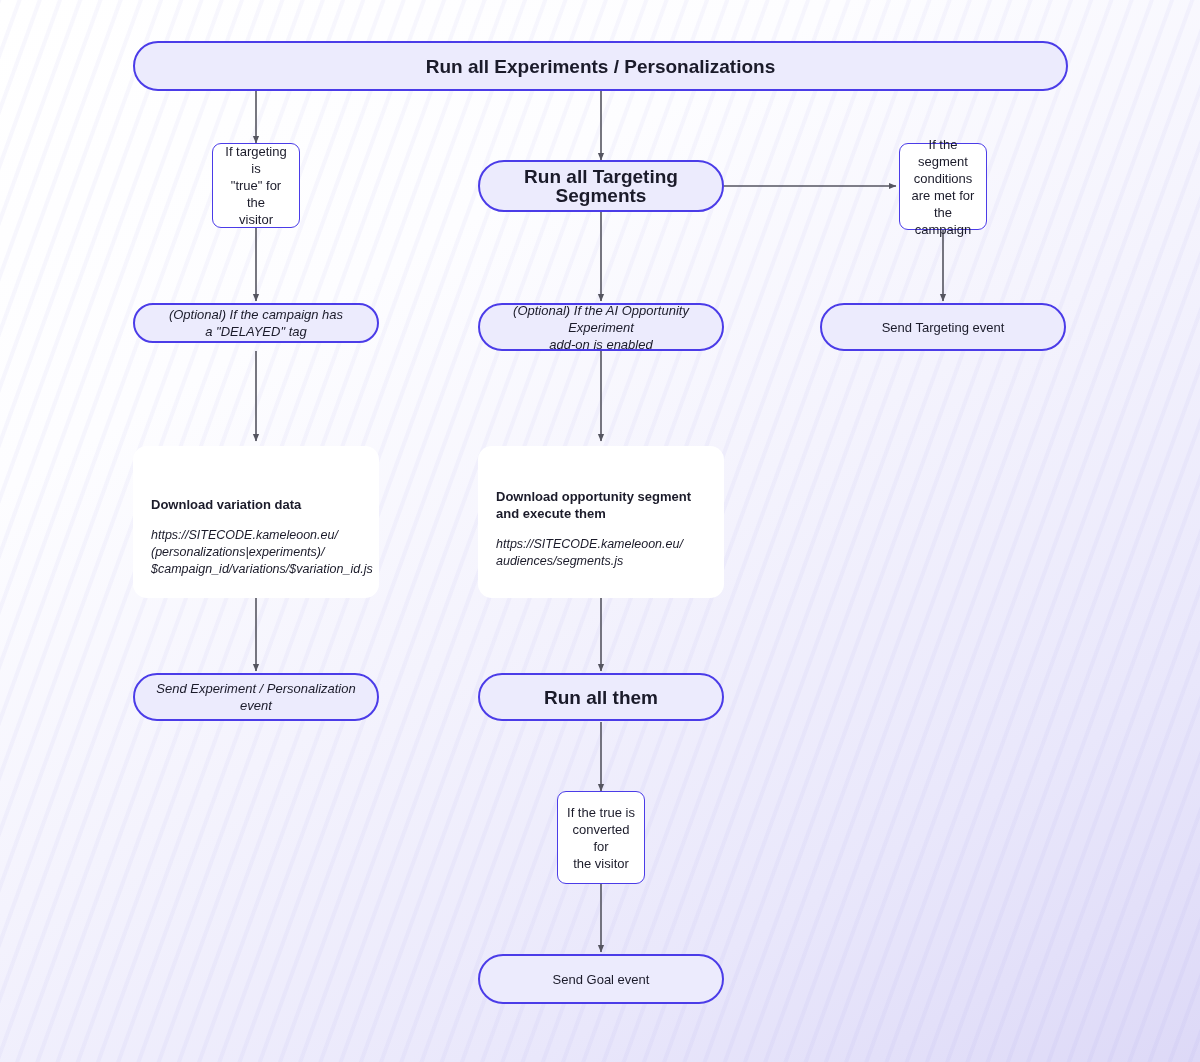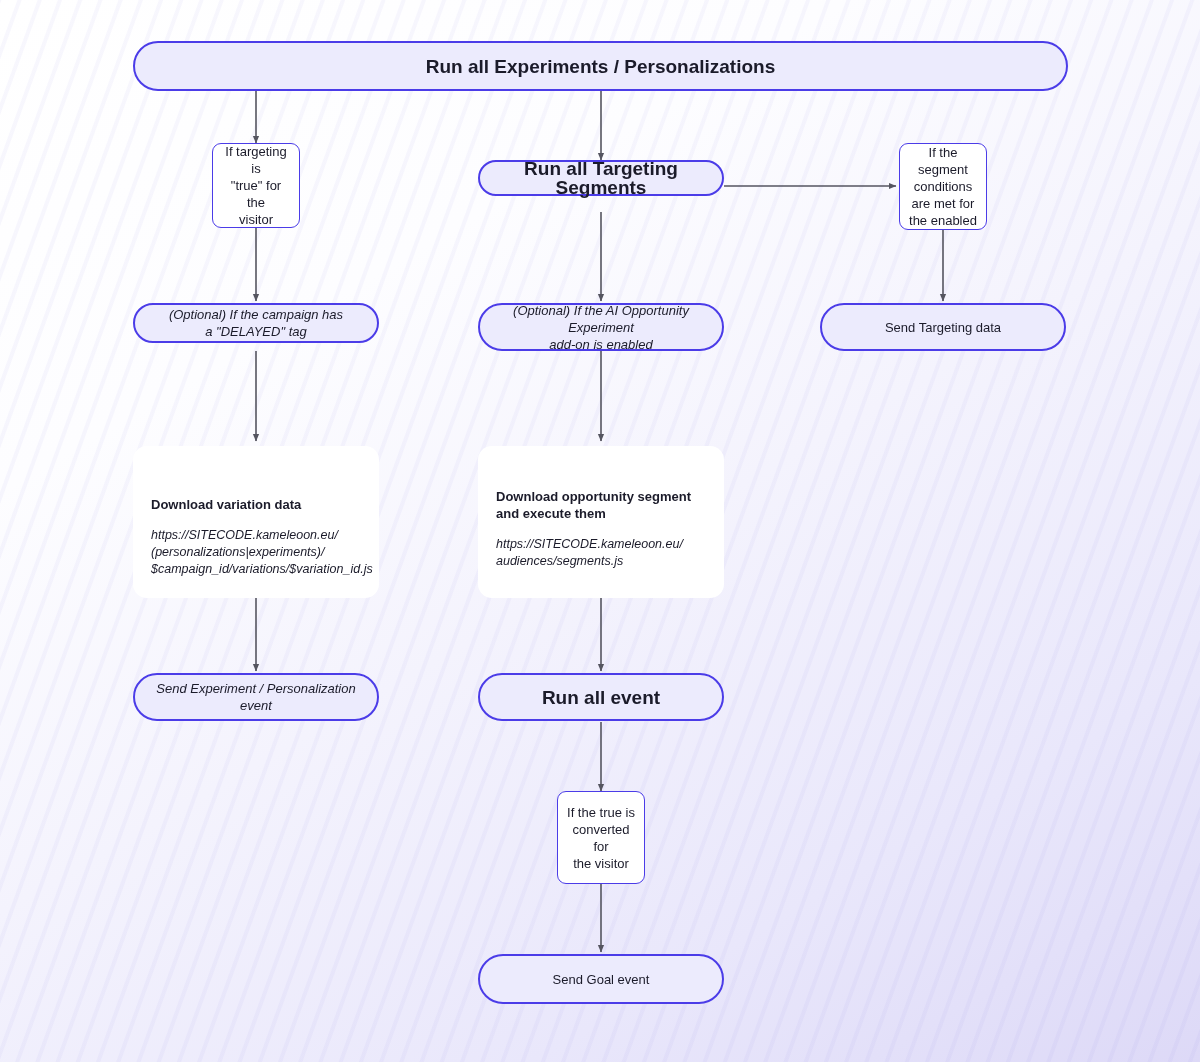--- a/index.html
+++ b/index.html
@@ -146,65 +146,65 @@
   <div class="node pill bold" style="left:133px; top:41px; width:935px; height:50px;">
     <span class="label">Run all Experiments / Personalizations</span>
   </div>
 
   <div class="node decision" style="left:212px; top:143px; width:88px; height:85px;">
     <span class="label" style="white-space:pre-line;">If targeting is
 "true" for the
 visitor</span>
   </div>
 
-  <div class="node pill bold" style="left:478px; top:160px; width:246px; height:36px;">
+  <div class="node pill bold" style="left:478px; top:160px; width:246px; height:52px;">
     <span class="label" style="white-space:pre-line;">Run all Targeting
 Segments</span>
   </div>
 
   <div class="node decision" style="left:899px; top:143px; width:88px; height:87px;">
     <span class="label" style="white-space:pre-line;">If the segment
 conditions
 are met for
-the enabled</span>
+the campaign</span>
   </div>
 
   <div class="node pill italic" style="left:133px; top:303px; width:246px; height:40px;">
     <span class="label" style="white-space:pre-line;">(Optional) If the campaign has
 a "DELAYED" tag</span>
   </div>
 
   <div class="node pill italic" style="left:478px; top:303px; width:246px; height:48px;">
     <span class="label" style="white-space:pre-line;">(Optional) If the AI Opportunity Experiment
 add-on is enabled</span>
   </div>
 
   <div class="node pill" style="left:820px; top:303px; width:246px; height:48px;">
-    <span class="label">Send Targeting data</span>
+    <span class="label">Send Targeting event</span>
   </div>
 
   <div class="node doc" style="left:133px; top:446px; width:246px; height:152px;">
     <p class="doc-title">Download variation data</p>
     <p class="doc-url">https://SITECODE.kameleoon.eu/
 (personalizations|experiments)/
 $campaign_id/variations/$variation_id.js</p>
   </div>
 
   <div class="node doc" style="left:478px; top:446px; width:246px; height:152px; padding-top:42px;">
     <p class="doc-title">Download opportunity segment and execute them</p>
     <p class="doc-url">https://SITECODE.kameleoon.eu/
 audiences/segments.js</p>
   </div>
 
   <div class="node pill" style="left:133px; top:673px; width:246px; height:48px;font-style:italic;">
     <span class="label">Send Experiment / Personalization event</span>
   </div>
 
   <div class="node pill bold" style="left:478px; top:673px; width:246px; height:48px;">
-    <span class="label">Run all event</span>
+    <span class="label">Run all them</span>
   </div>
 
   <div class="node decision" style="left:557px; top:791px; width:88px; height:93px;">
     <span class="label" style="white-space:pre-line;">If the true is
 converted for
 the visitor</span>
   </div>
 
   <div class="node pill" style="left:478px; top:954px; width:246px; height:50px;">
     <span class="label">Send Goal event</span>

